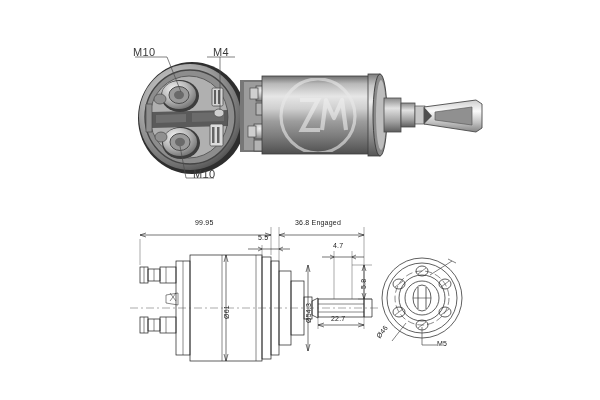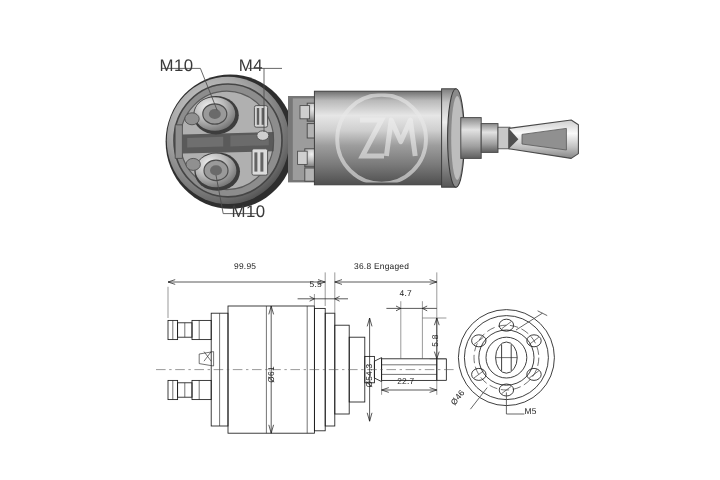--- a/index.html
+++ b/index.html
@@ -1,21 +1,21 @@
 <!DOCTYPE html>
 <html><head>
 <meta charset="utf-8">
 <style>
   html,body{margin:0;padding:0;background:#ffffff;}
   body{width:600px;height:400px;position:relative;overflow:hidden;
        font-family:"Liberation Sans",sans-serif;color:#222;}
   .stage{position:absolute;inset:0;}
   .abs{position:absolute;}
   
-  .callout{font-size:14px;letter-spacing:.3px;color:#3a3a3a;white-space:nowrap;}
+  .callout{font-size:11px;letter-spacing:.3px;color:#3a3a3a;white-space:nowrap;}
   .dim{font-size:7px;letter-spacing:.2px;color:#1a1a1a;white-space:nowrap;}
   .dim-v{font-size:7px;letter-spacing:.2px;color:#1a1a1a;white-space:nowrap;
          transform:rotate(-90deg);transform-origin:left top;}
   svg{display:block;overflow:visible;}
   .ln{stroke:#1a1a1a;stroke-width:.7;fill:none;}
   .ln-thin{stroke:#2b2b2b;stroke-width:.55;fill:none;}
   .ln-call{stroke:#4a4a4a;stroke-width:.7;fill:none;}
   .ln-dim{stroke:#1a1a1a;stroke-width:.6;fill:none;}
   .ln-ext{stroke:#555;stroke-width:.5;fill:none;}
 </style>
@@ -160,21 +160,21 @@
         <path class="ln-call" d="M135 57 L167 57"></path>
         <path class="ln-call" d="M167 57 L181 92"></path>
         <path class="ln-call" d="M207 57 L235 57"></path>
         <path class="ln-call" d="M220 57 L220 110"></path>
         <path class="ln-call" d="M186 178 L214 178"></path>
         <path class="ln-call" d="M186 178 L180 146"></path>
       </g>
     </svg>
 
     <div class="abs callout" style="left:133px;top:46px;">M10</div>
-    <div class="abs callout" style="left:199px;top:46px;">M4</div>
+    <div class="abs callout" style="left:213px;top:46px;">M4</div>
     <div class="abs callout" style="left:193px;top:168px;">M10</div>
   </div>
 
   <div class="abs" style="left:0;top:205px;width:600px;height:195px;">
     <svg width="600" height="195" viewBox="0 0 600 195">
 
       <g>
 
         <rect class="ln" x="190" y="50" width="72" height="106"></rect>
 

